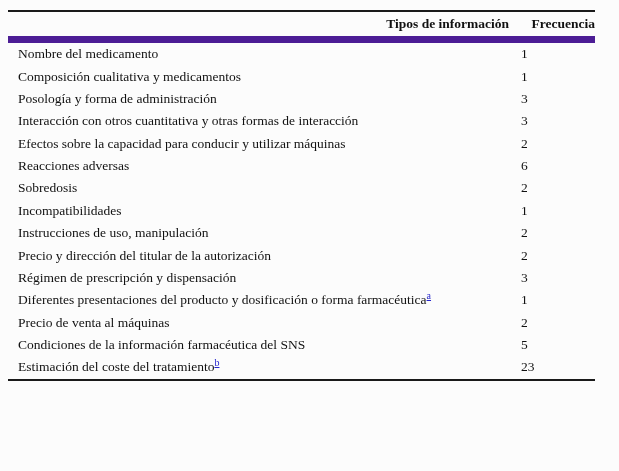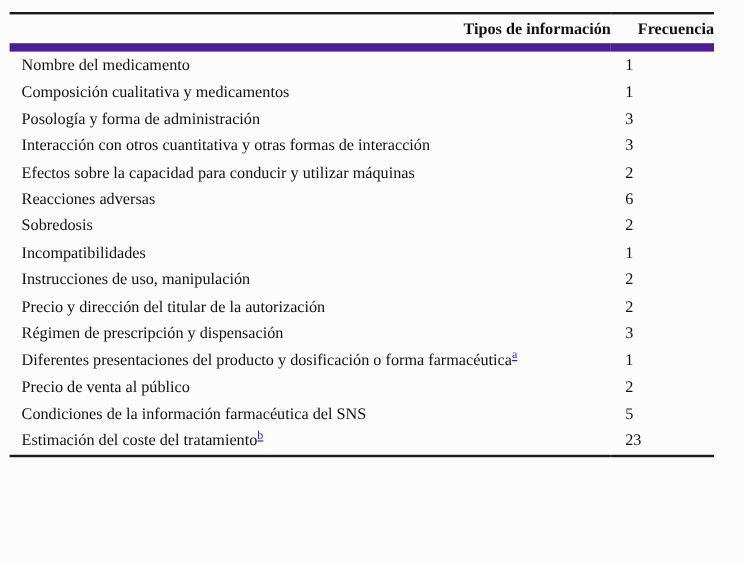--- a/index.html
+++ b/index.html
@@ -106,21 +106,21 @@
         </tr>
         <tr>
           <td class="col-type">Régimen de prescripción y dispensación</td>
           <td class="col-freq">3</td>
         </tr>
         <tr>
           <td class="col-type">Diferentes presentaciones del producto y dosificación o forma farmacéutica<sup class="footnote">a</sup></td>
           <td class="col-freq">1</td>
         </tr>
         <tr>
-          <td class="col-type">Precio de venta al público</td>
+          <td class="col-type">Precio de venta al máquinas</td>
           <td class="col-freq">2</td>
         </tr>
         <tr>
           <td class="col-type">Condiciones de la información farmacéutica del SNS</td>
           <td class="col-freq">5</td>
         </tr>
         <tr>
           <td class="col-type">Estimación del coste del tratamiento<sup class="footnote">b</sup></td>
           <td class="col-freq">23</td>
         </tr>

